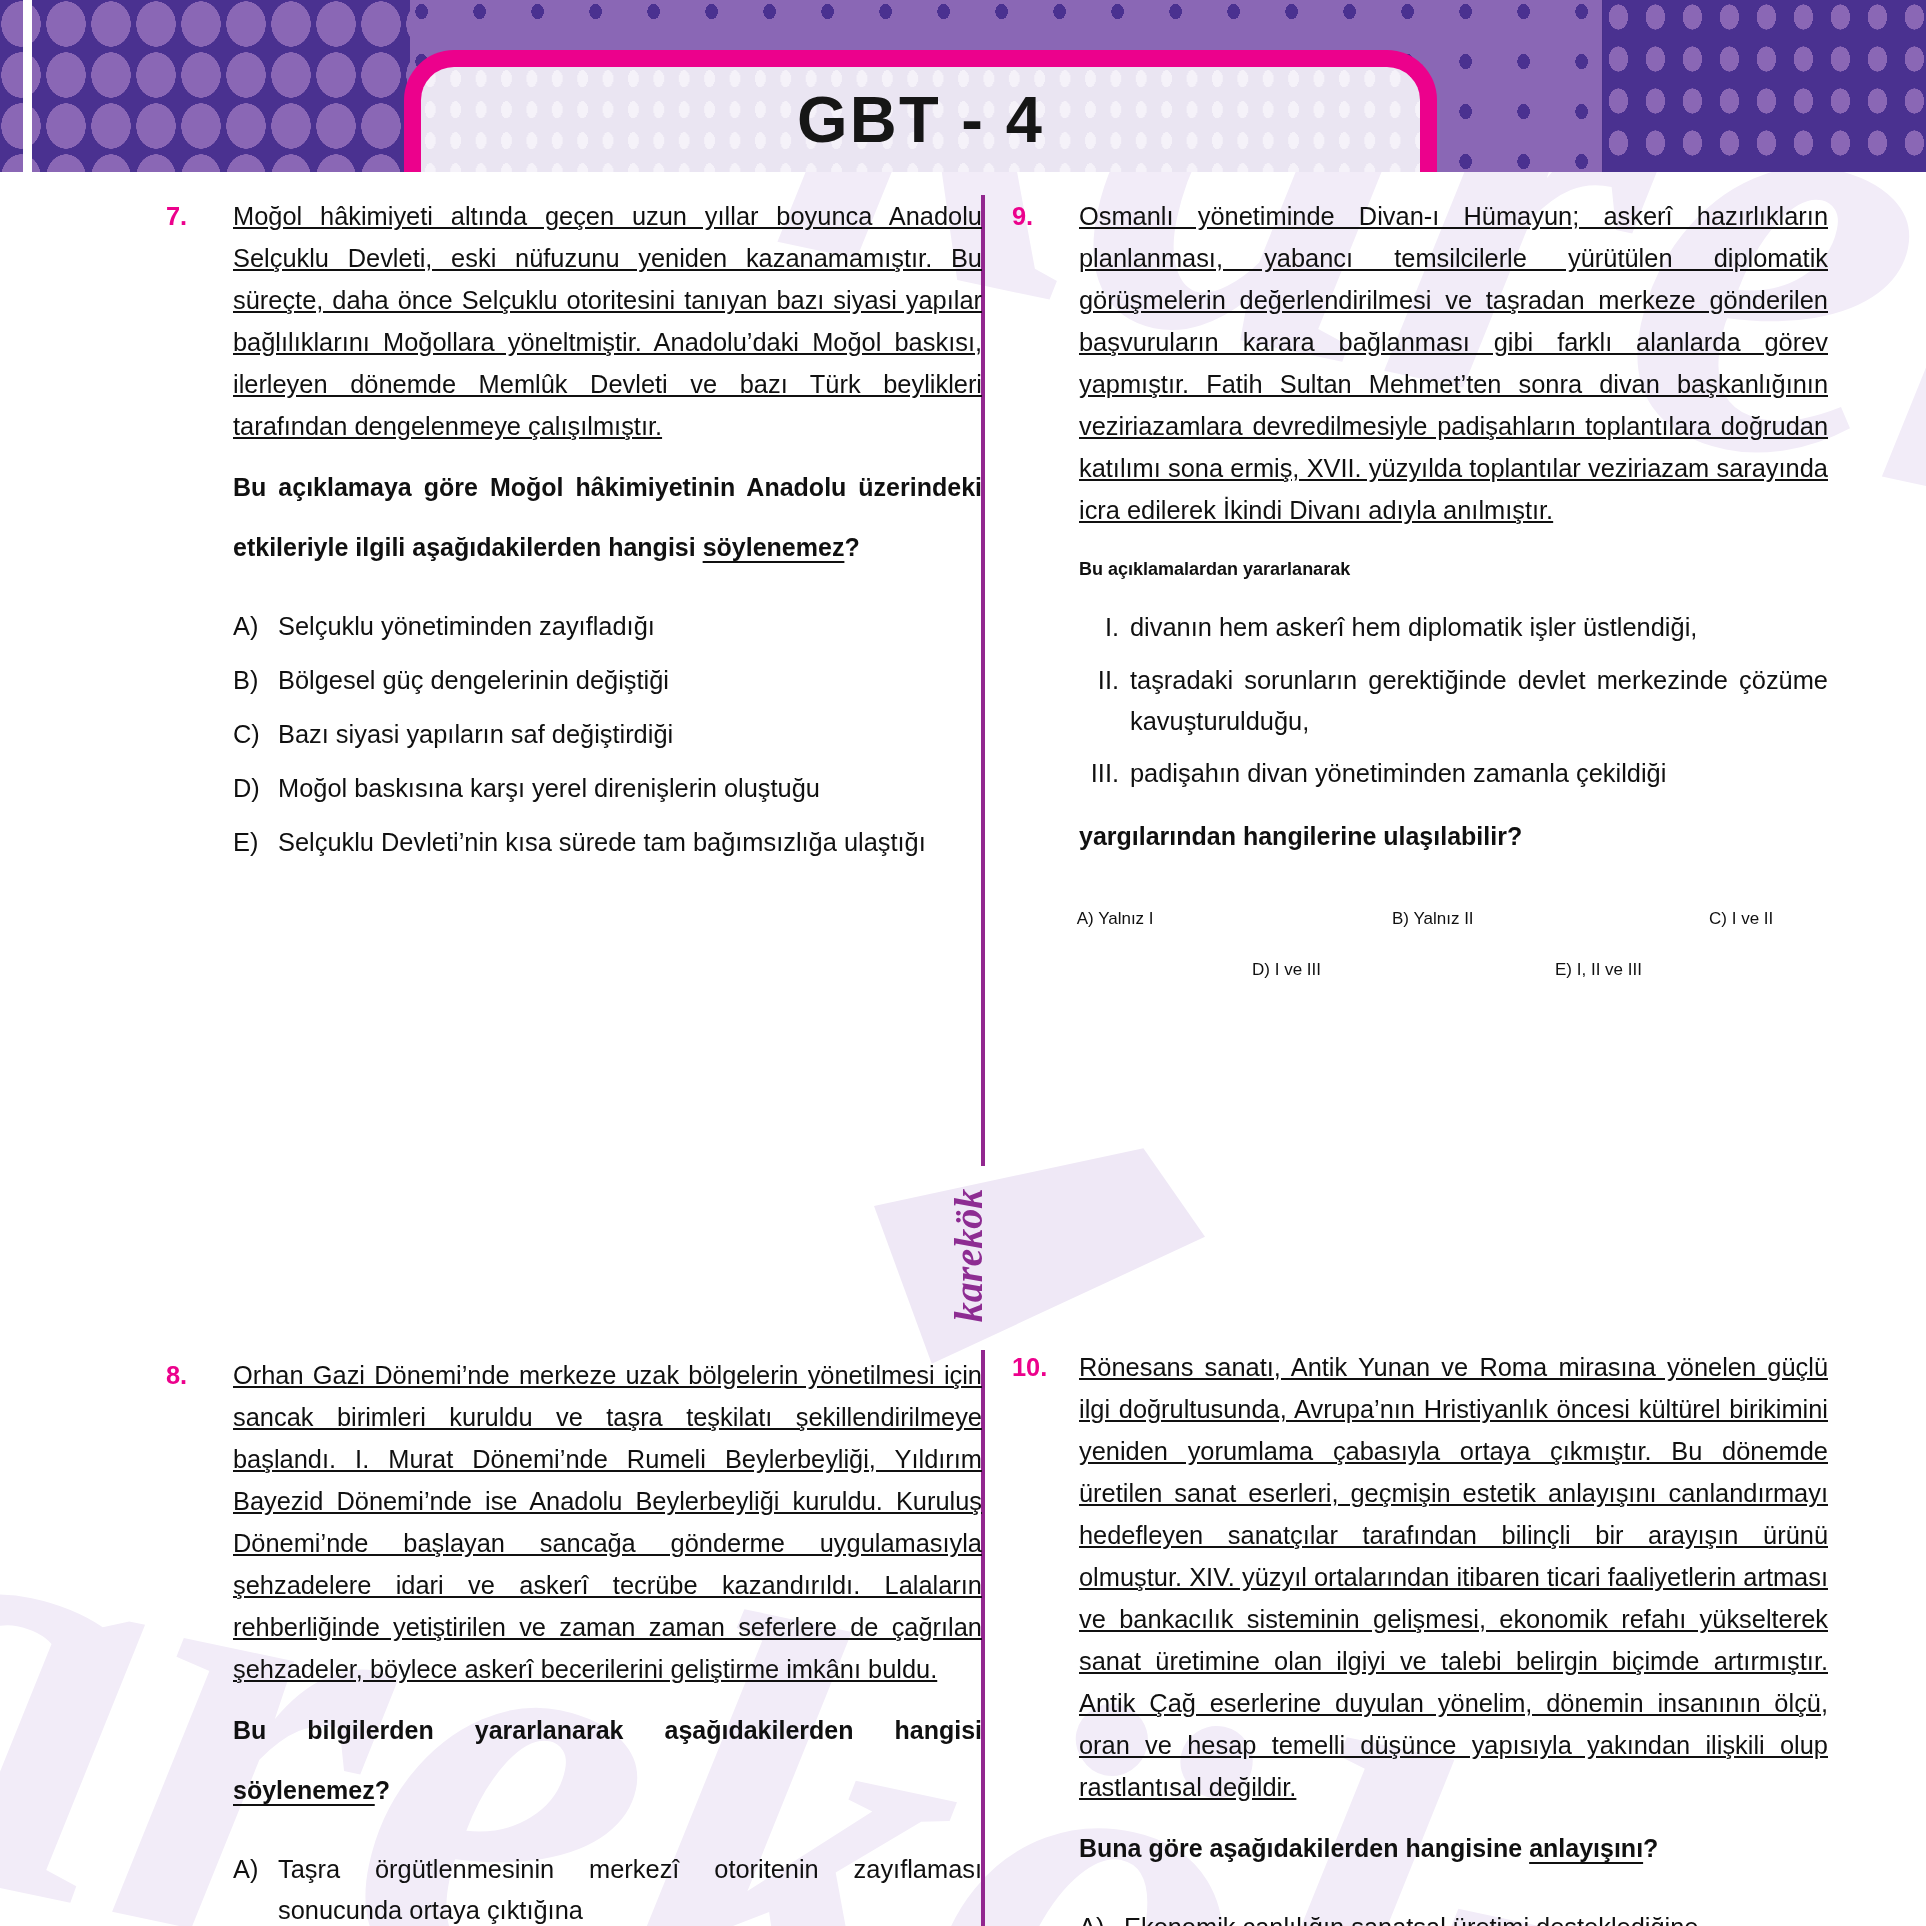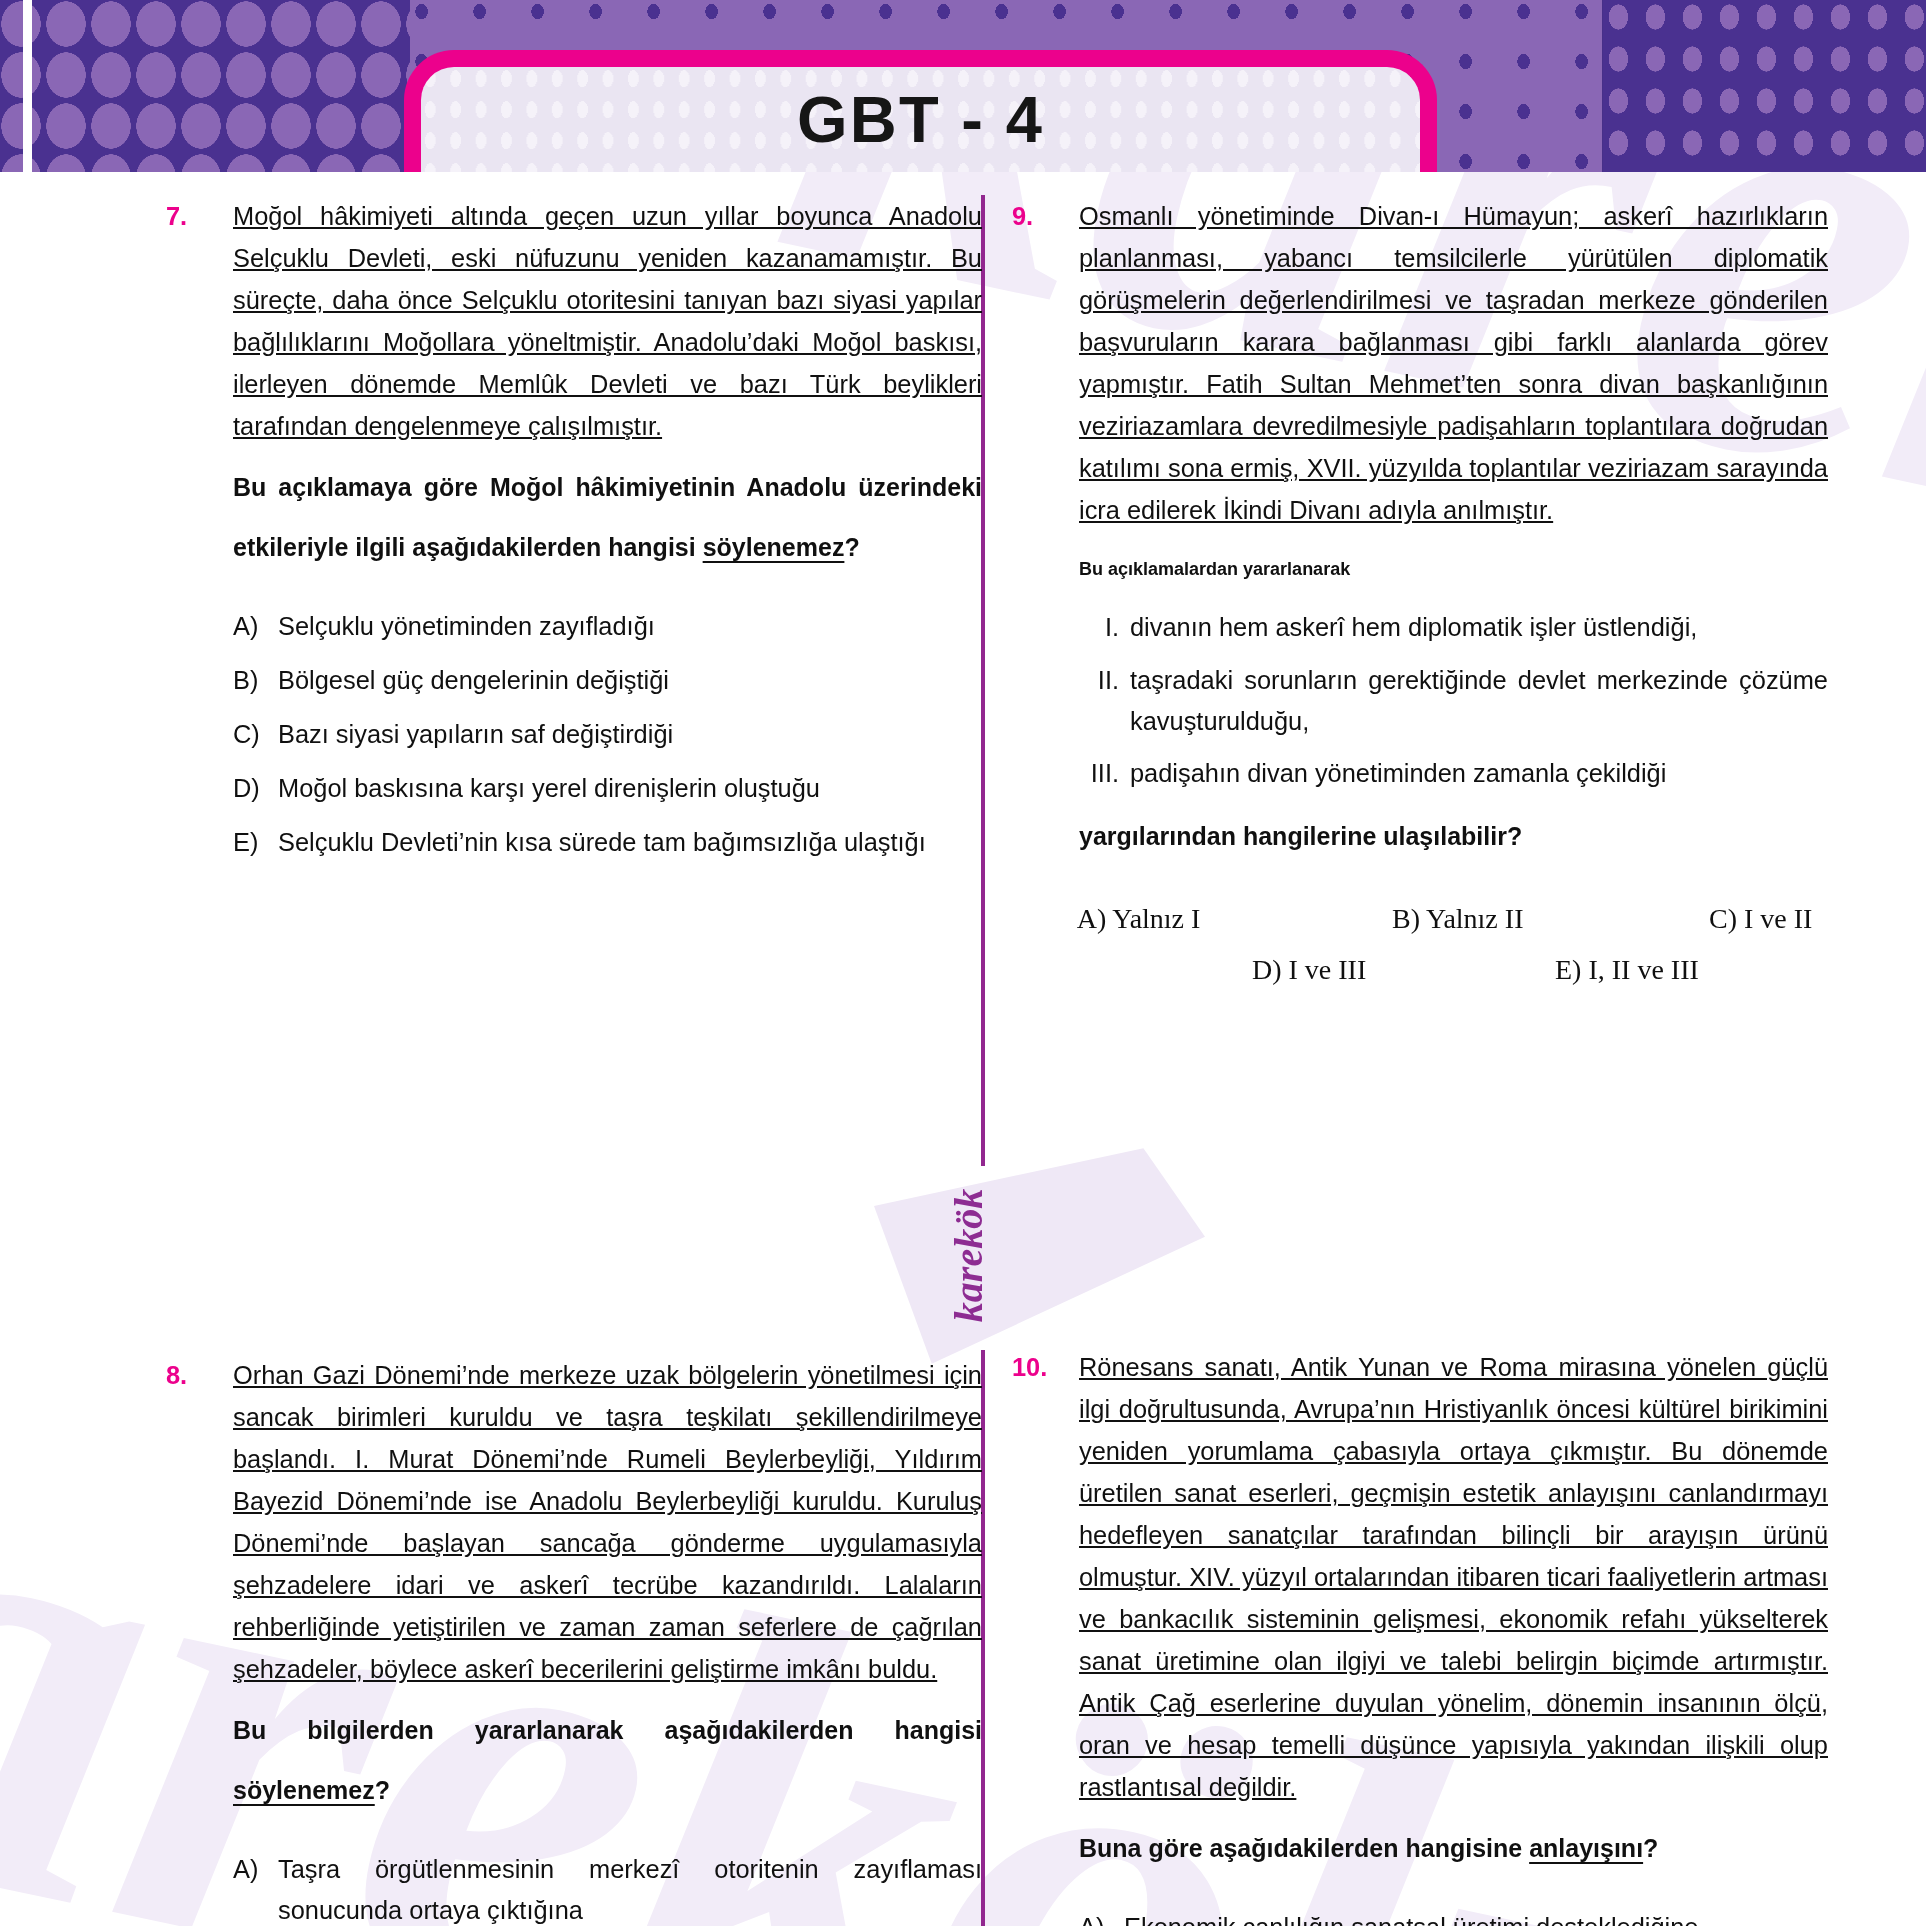--- a/index.html
+++ b/index.html
@@ -55,21 +55,21 @@
   .para{margin:0;font-size:25.4px;line-height:42px;text-align:justify;text-decoration:underline;}
   .prompt{margin:10px 0 0 0;font-weight:bold;font-size:25px;line-height:60px;text-align:justify;}
   .lead{margin:17px 0 0 0;font-weight:bold;font-size:18px;line-height:42px;}
   .ul{text-decoration:underline;text-decoration-thickness:2.3px;text-underline-offset:5.4px;}
   .opts{margin-top:28.5px;}
   .opt{position:relative;padding-left:45px;margin-bottom:13px;font-size:25.4px;line-height:41px;text-align:justify;}
   .opt .letter{position:absolute;left:0;top:0;}
   .romans{margin-top:17px;}
   .roman{position:relative;padding-left:51px;margin-bottom:11.6px;font-size:25.4px;line-height:41px;text-align:justify;}
   .roman .rnum{position:absolute;left:0;top:0;width:40px;text-align:right;}
-  .optrow{position:relative;height:42px;font-size:28px;line-height:41px;font-family:Liberation Serif, serif;}
+  .optrow{position:relative;height:42px;font-size:17px;line-height:41px;}
   .optrow .o{position:absolute;top:0;white-space:nowrap;}
 </style>
 </head>
 <body>
 
 <div class="page">
 
   <span class="wmt" id="wm1">karekök</span>
   <span class="wmt" id="wm2">karekök</span>
   <svg id="wm3" width="331" height="216" viewBox="0 0 860 560">

